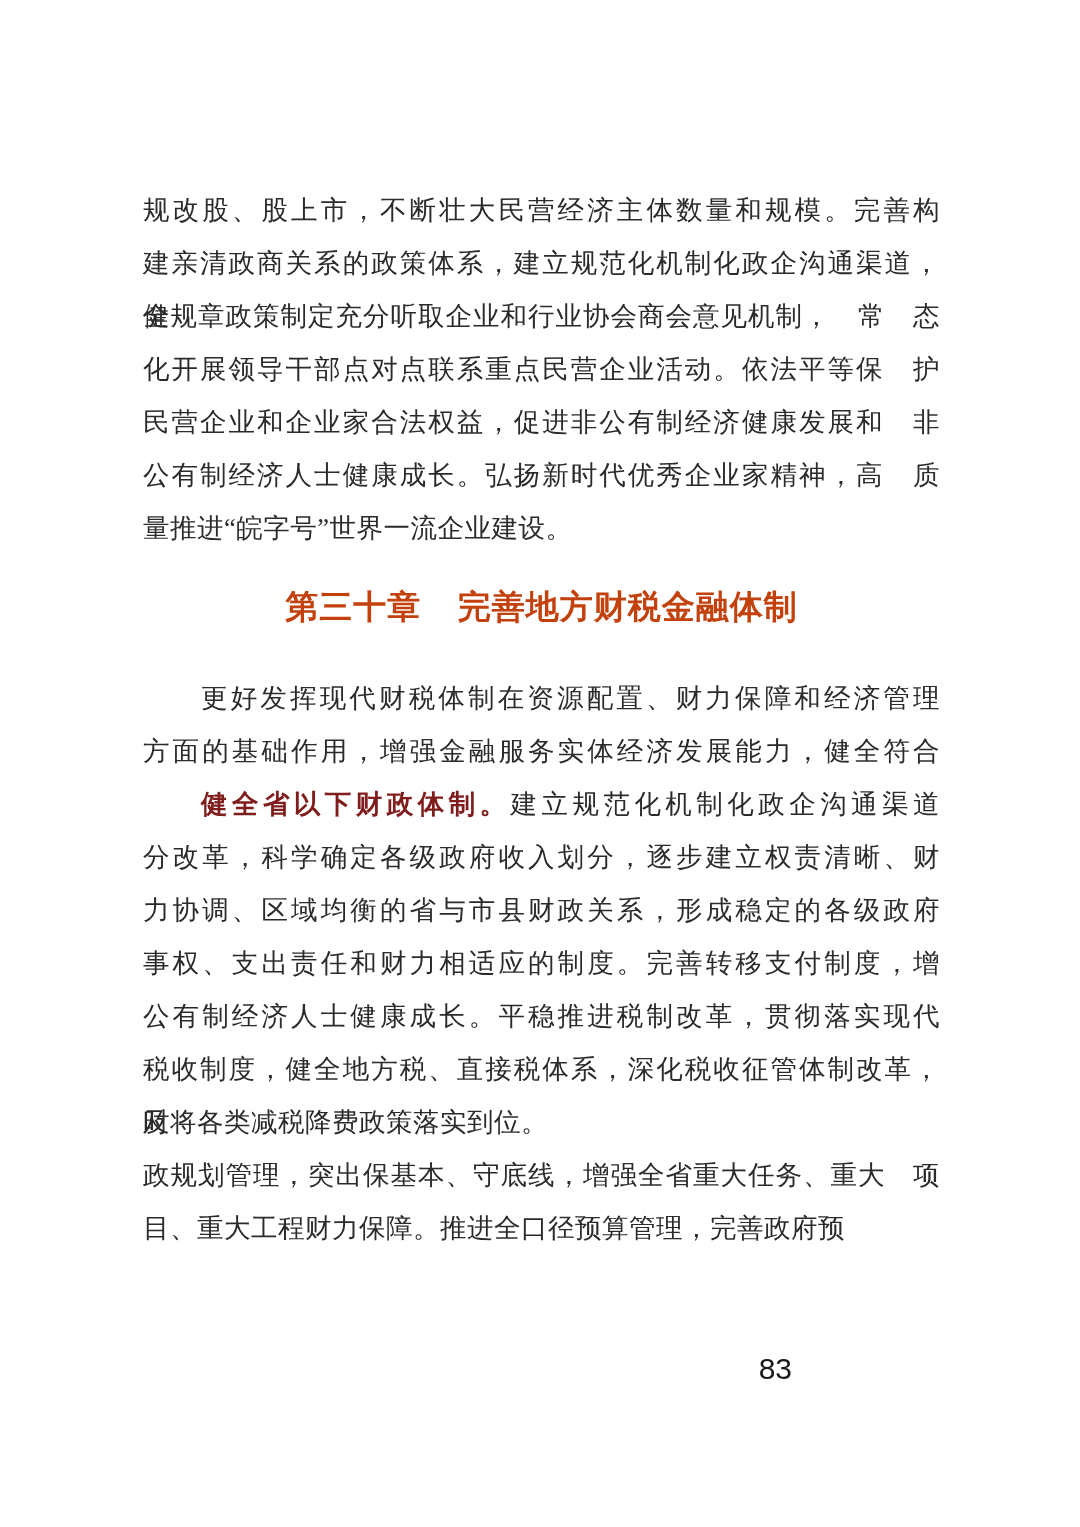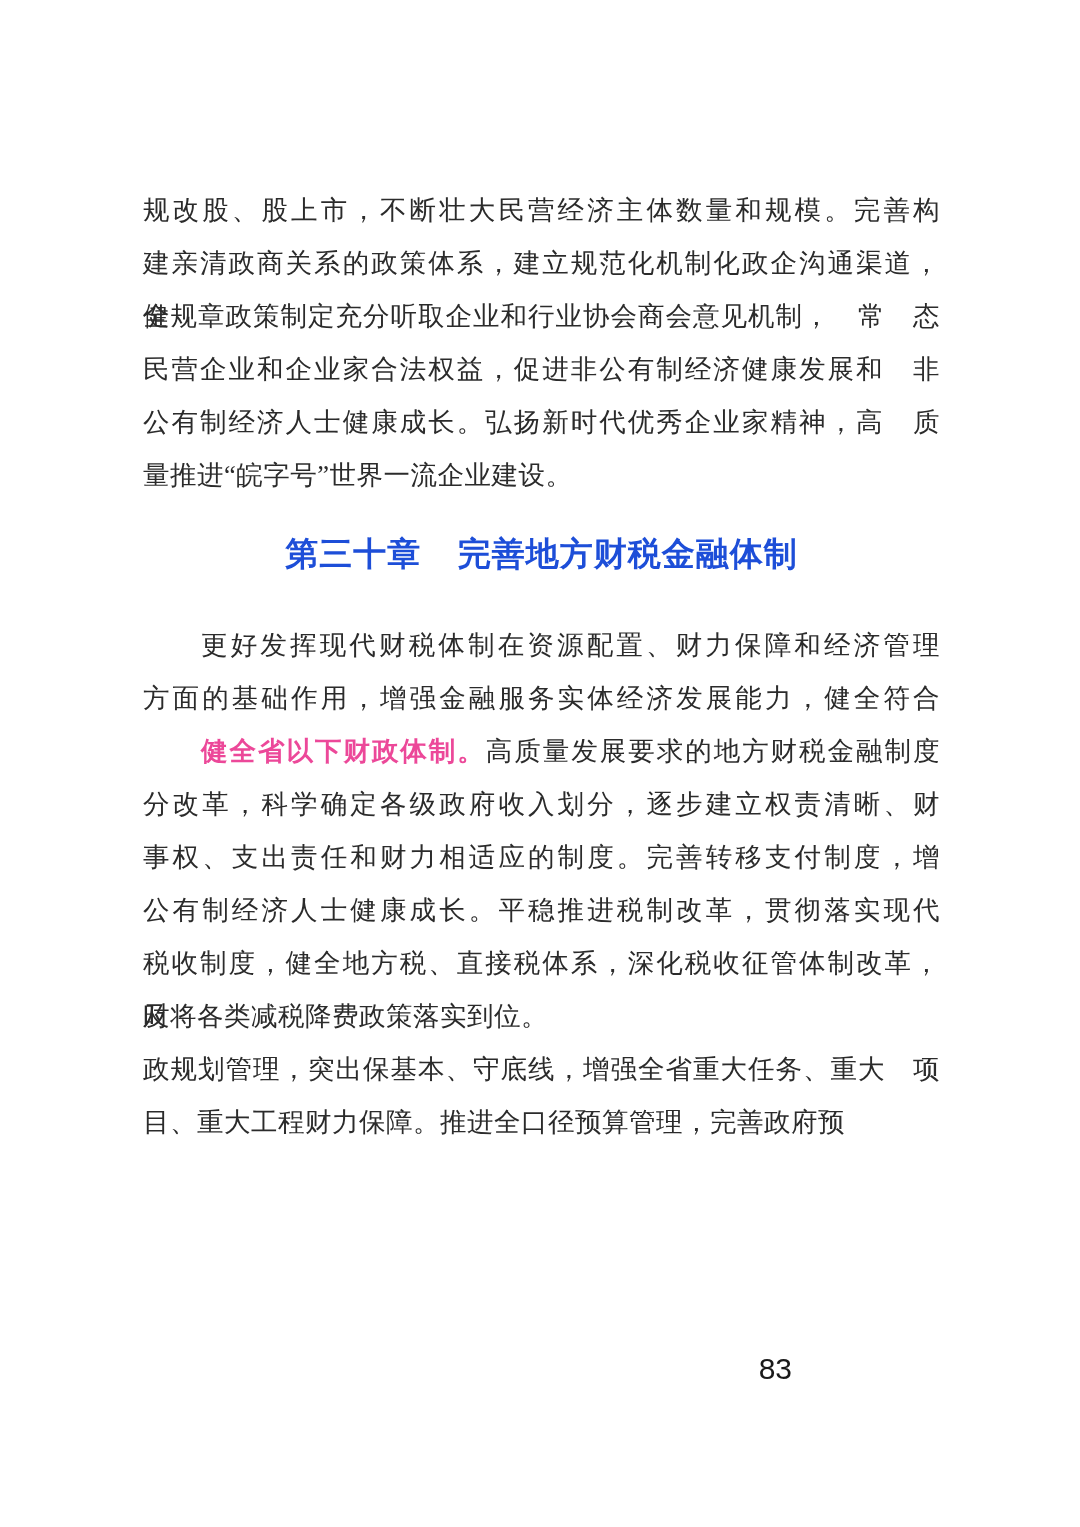--- a/index.html
+++ b/index.html
@@ -34,30 +34,30 @@
   }
   .line.end {
     text-align: left;
     text-align-last: left;
   }
   .line.indent {
     text-indent: 58px;
   }
   .lead {
     font-weight: bold;
-    color: #ec4899;
+    color: #7f1d1d;
   }
   .heading {
     margin: 25px 0 39px 0;
     height: 53px;
     line-height: 53px;
     font-size: 33px;
     font-weight: bold;
     font-family: "Liberation Sans", "DejaVu Sans", sans-serif;
-    color: #1d4ed8;
+    color: #c2410c;
     text-align: center;
     letter-spacing: 1px;
   }
   .ch-no {
     margin-right: 1.1em;
   }
   .page-number {
     position: absolute;
     top: 1352px;
     right: 152px;
@@ -69,31 +69,33 @@
 </style>
 </head>
 <body>
 
 <div class="page">
   <div class="textblock">
 
     <div class="line">规改股、股上市，不断壮大民营经济主体数量和规模。完善构</div>
     <div class="line">建亲清政商关系的政策体系，建立规范化机制化政企沟通渠道，　健</div>
     <div class="line">全规章政策制定充分听取企业和行业协会商会意见机制，　常　态</div>
+    <div class="line">化开展领导干部点对点联系重点民营企业活动。依法平等保　护</div>
     <div class="line">民营企业和企业家合法权益，促进非公有制经济健康发展和　非</div>
     <div class="line">公有制经济人士健康成长。弘扬新时代优秀企业家精神，高　质</div>
     <div class="line end">量推进“皖字号”世界一流企业建设。</div>
 
     <h2 class="heading"><span class="ch-no">第三十章</span><span>完善地方财税金融体制</span></h2>
 
     <div class="line indent">更好发挥现代财税体制在资源配置、财力保障和经济管理</div>
     <div class="line">方面的基础作用，增强金融服务实体经济发展能力，健全符合</div>
 
-    <div class="line indent"><span class="lead">健全省以下财政体制。</span><span>高质量发展要求的地方财税金融制度</span></div>
+    <div class="line indent"><span class="lead">健全省以下财政体制。</span><span>建立规范化机制化政企沟通渠道</span></div>
     <div class="line">分改革，科学确定各级政府收入划分，逐步建立权责清晰、财</div>
+    <div class="line">力协调、区域均衡的省与市县财政关系，形成稳定的各级政府</div>
     <div class="line">事权、支出责任和财力相适应的制度。完善转移支付制度，增</div>
     <div class="line">公有制经济人士健康成长。平稳推进税制改革，贯彻落实现代</div>
     <div class="line">税收制度，健全地方税、直接税体系，深化税收征管体制改革，　及</div>
     <div class="line end">时将各类减税降费政策落实到位。</div>
 
     <div class="line">政规划管理，突出保基本、守底线，增强全省重大任务、重大　项</div>
     <div class="line end">目、重大工程财力保障。推进全口径预算管理，完善政府预</div>
 
   </div>
 

